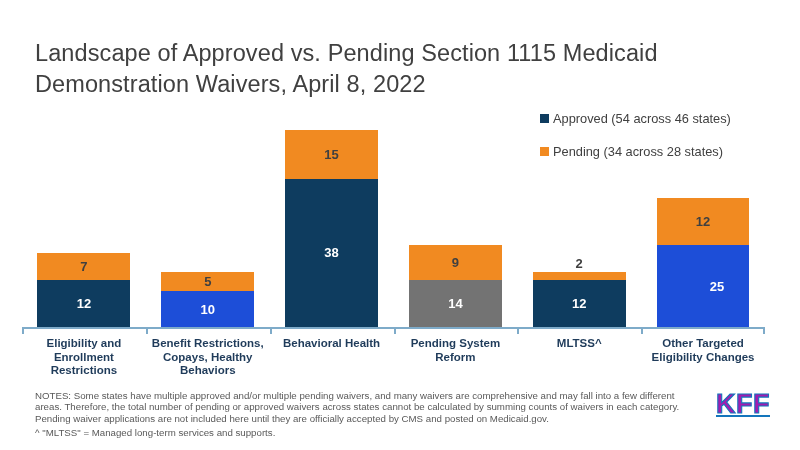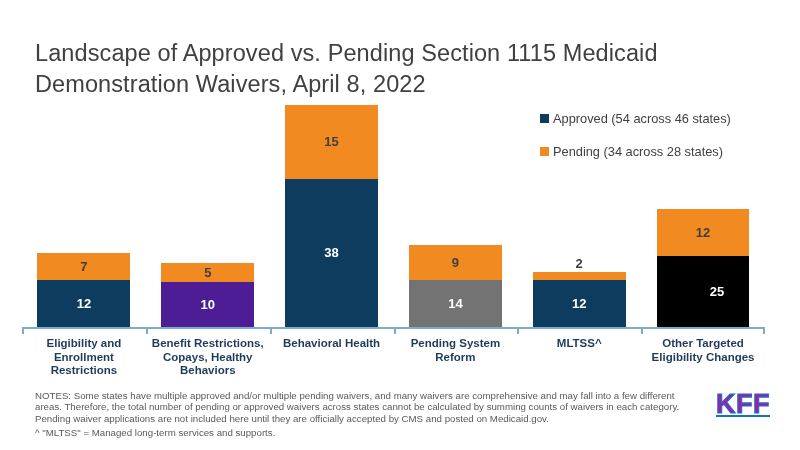--- a/index.html
+++ b/index.html
@@ -75,46 +75,46 @@
   <div class="plot">
       <div class="slot">
         <div class="bar">
           <div class="seg pending" style="height: 27.3px; background: rgb(241, 138, 33);">7</div>
           <div class="seg approved" style="height: 46.8px; background: rgb(14, 60, 95);">12</div>
         </div>
       </div>
       <div class="slot">
         <div class="bar">
           <div class="seg pending" style="height: 19.5px; background: rgb(241, 138, 33);">5</div>
-          <div class="seg approved" style="height: 45px; background: #4c1d95;">10</div>
+          <div class="seg approved" style="height: 36px; background: #1d4ed8;">10</div>
         </div>
       </div>
       <div class="slot">
         <div class="bar">
-          <div class="seg pending" style="height: 74px; background: rgb(241, 138, 33);">15</div>
+          <div class="seg pending" style="height: 49px; background: rgb(241, 138, 33);">15</div>
           <div class="seg approved" style="height: 148.2px; background: rgb(14, 60, 95);">38</div>
         </div>
       </div>
       <div class="slot">
         <div class="bar">
           <div class="seg pending" style="height: 35.1px; background: rgb(241, 138, 33);">9</div>
           <div class="seg approved" style="height: 47px; background: #737373;">14</div>
         </div>
       </div>
       <div class="slot">
         <div class="bar">
           <div class="above-label">2</div>
           <div class="seg pending" style="height: 7.8px; background: rgb(241, 138, 33);"></div>
           <div class="seg approved" style="height: 46.8px; background: rgb(14, 60, 95);">12</div>
         </div>
       </div>
       <div class="slot">
         <div class="bar">
           <div class="seg pending" style="height: 46.8px; background: rgb(241, 138, 33);">12</div>
-          <div class="seg approved" style="height: 71px; background: #000000; padding-left: 28px;">25</div>
+          <div class="seg approved" style="height: 82px; background: #1d4ed8; padding-left: 28px;">25</div>
         </div>
       </div>
     </div>
   <div class="axis"></div>
   <div class="ticks">
       <div class="tick" style="left: calc(0%);"></div>
       <div class="tick" style="left: calc(16.6667%);"></div>
       <div class="tick" style="left: calc(33.3333%);"></div>
       <div class="tick" style="left: calc(50%);"></div>
       <div class="tick" style="left: calc(66.6667%);"></div>

